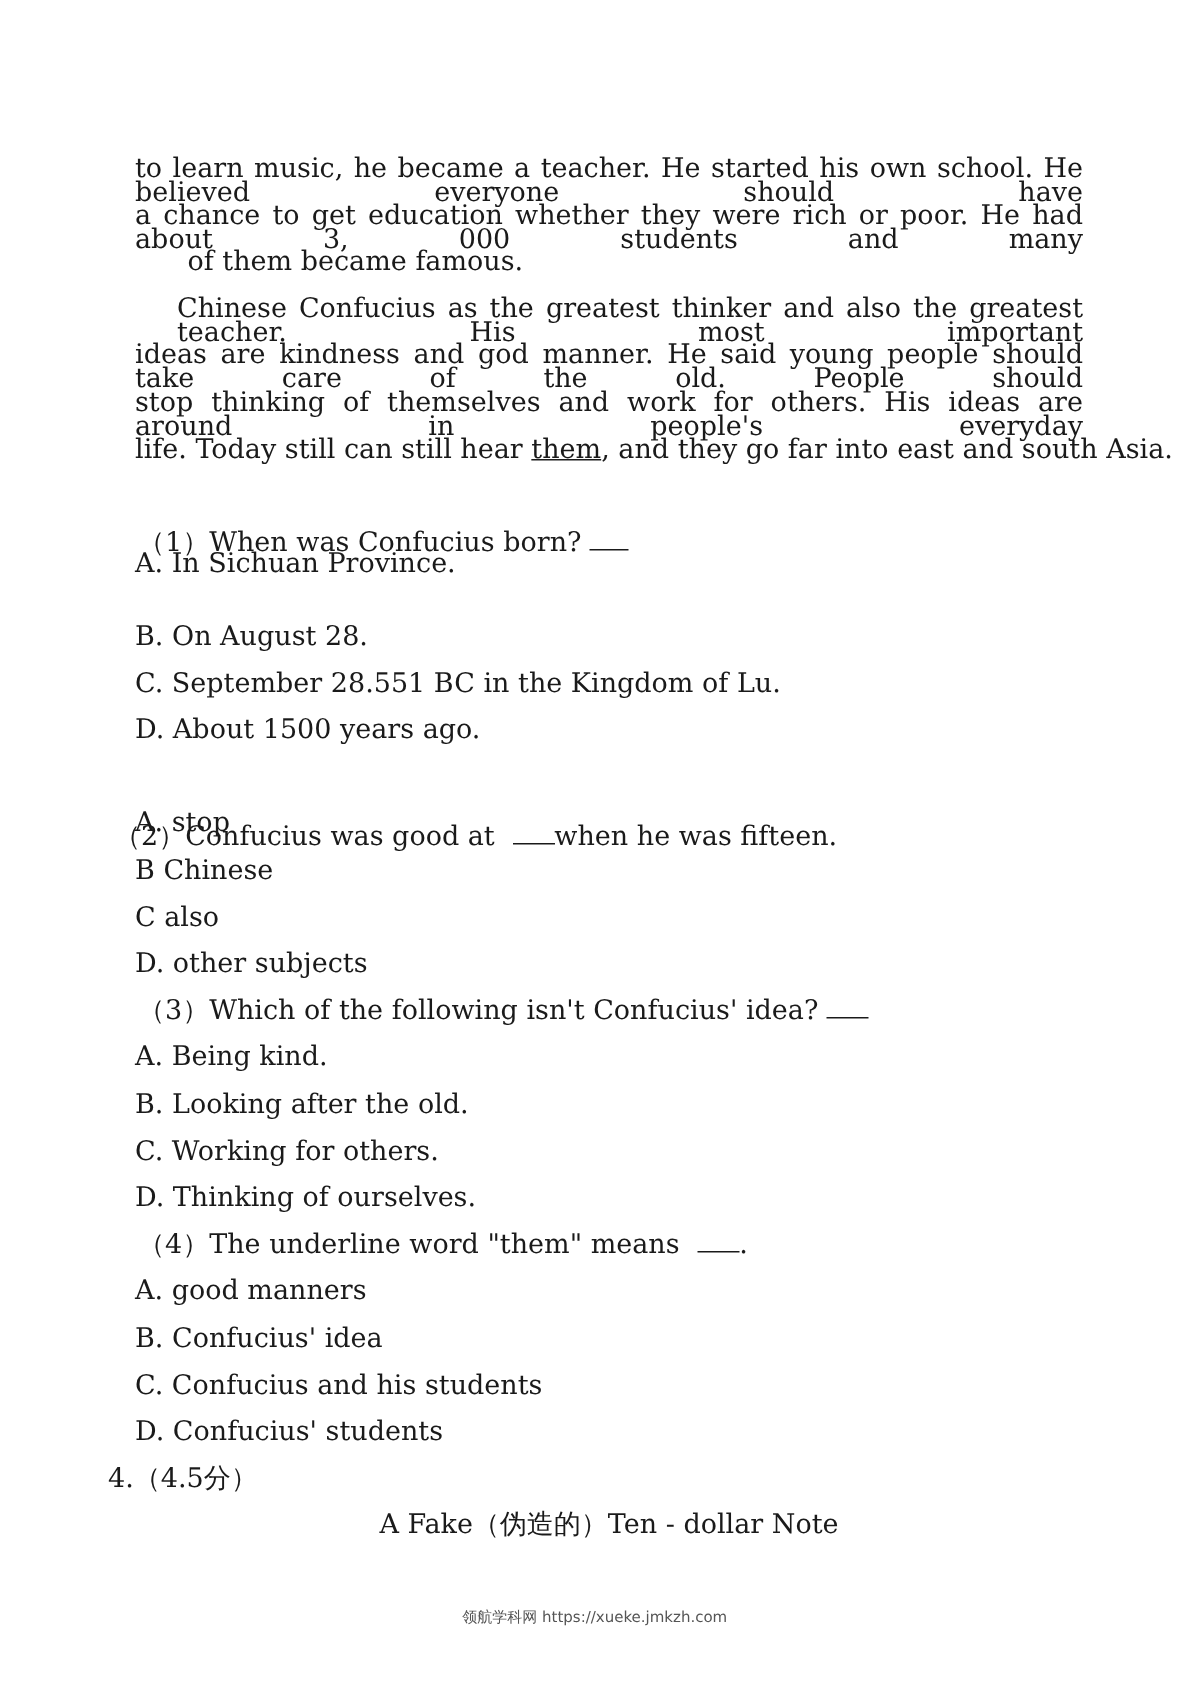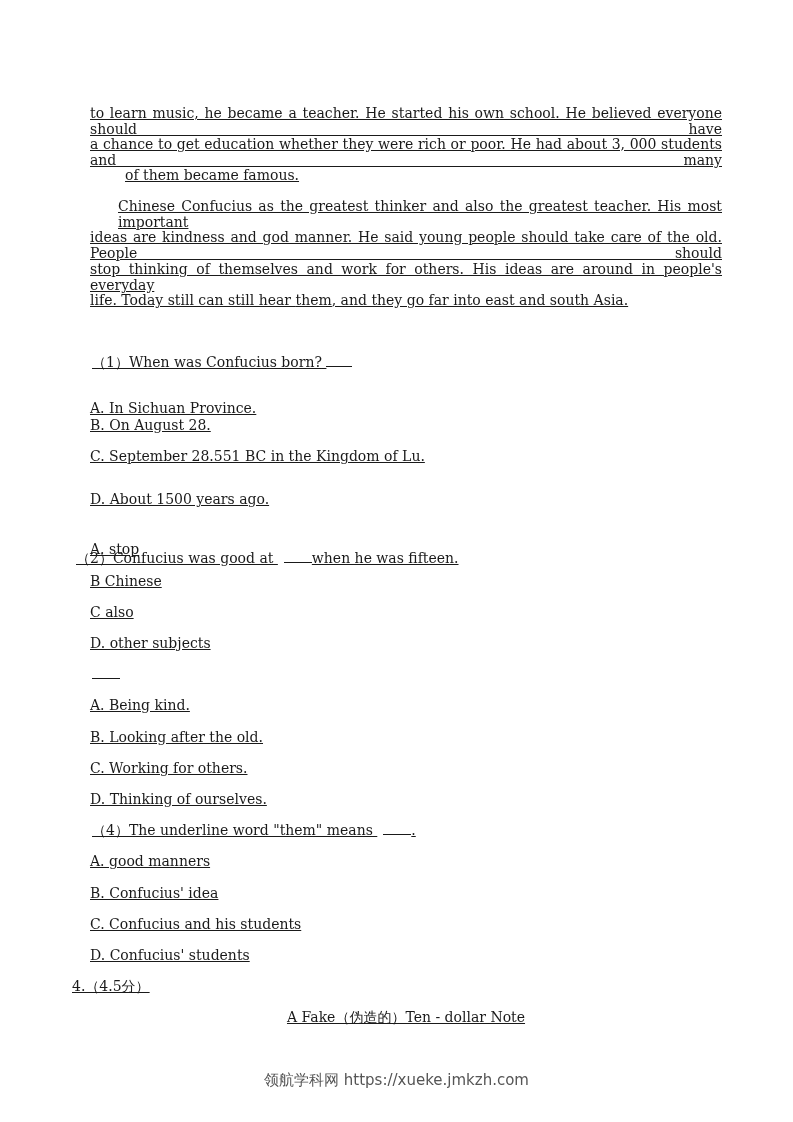--- a/index.html
+++ b/index.html
@@ -1,23 +1,23 @@
 <!DOCTYPE html>
 <html><head>
 <meta charset="utf-8">
 <style>
   html, body { margin: 0; padding: 0; background: #ffffff; }
   body { width: 793px; height: 1122px; position: relative; overflow: hidden;
          font-family: "DejaVu Serif", "Liberation Serif", serif; color: #1a1a1a; }
-  .line { position: absolute; font-size: 14px; white-space: nowrap; line-height: 16px; text-decoration: underline; }
+  .line { position: absolute; font-size: 18px; white-space: nowrap; line-height: 16px; }
   .justify { width: 632px; text-align: justify; text-align-last: justify; white-space: normal; }
   .blank { display: inline-block; border-bottom: 1px solid #1a1a1a; height: 12px; vertical-align: baseline; }
   .ul { text-decoration: underline; }
   .footer { position: absolute; top: 1071px; left: 0; width: 793px; text-align: center;
-            font-family: "DejaVu Sans", "Liberation Sans", sans-serif; font-size: 15px; color: #555555; }
+            font-family: "DejaVu Sans", "Liberation Sans", sans-serif; font-size: 10px; color: #555555; }
 </style>
 </head>
 <body>
 
 <div>
 
   <div>
     <div class="line justify" style="top:105px;left:90px;">to learn music, he became a teacher. He started his own school. He believed everyone should have</div>
     <div class="line justify" style="top:136px;left:90px;">a chance to get education whether they were rich or poor. He had about 3, 000 students and many</div>
     <div class="line" style="top:167px;left:90px;margin-left:35px;">of them became famous.</div>
@@ -27,39 +27,40 @@
     <div class="line" style="top:292px;left:90px;">
       <span>life. Today still can still hear </span><span class="ul">them</span><span>, and they go far into east and south Asia.</span>
     </div>
   </div>
 
   <div>
     <div class="line" style="top:354px;left:92px;">
       <span>（1）When was Confucius born?</span>
       <span class="blank" style="width:26px;"></span>
     </div>
-    <div class="line" style="top:400px;left:90px;">A. In Sichuan Province.</div>
+    <div class="line" style="top:368px;left:90px;">A. In Sichuan Province.</div>
     <div class="line" style="top:417px;left:90px;">B. On August 28.</div>
     <div class="line" style="top:448px;left:90px;">C. September 28.551 BC in the Kingdom of Lu.</div>
-    <div class="line" style="top:479px;left:90px;margin-top:12px;">D. About 1500 years ago.</div>
+    <div class="line" style="top:479px;left:90px;">D. About 1500 years ago.</div>
   </div>
 
   <div>
     <div class="line" style="top:510px;left:76px;margin-top:40px;">
       <span>（2）Confucius was good at </span>
       <span class="blank" style="width:28px;margin-left:6px;"></span><span>when he was fifteen.</span>
     </div>
     <div class="line" style="top:541px;left:90px;">A. stop</div>
     <div class="line" style="top:573px;left:90px;">B Chinese</div>
     <div class="line" style="top:604px;left:90px;">C also</div>
     <div class="line" style="top:635px;left:90px;">D. other subjects</div>
   </div>
 
   <div>
     <div class="line" style="top:666px;left:92px;">
+      <span>（3）Which of the following isn't Confucius' idea?</span>
       <span class="blank" style="width:28px;"></span>
     </div>
     <div class="line" style="top:697px;left:90px;">A. Being kind.</div>
     <div class="line" style="top:729px;left:90px;">B. Looking after the old.</div>
     <div class="line" style="top:760px;left:90px;">C. Working for others.</div>
     <div class="line" style="top:791px;left:90px;">D. Thinking of ourselves.</div>
   </div>
 
   <div>
     <div class="line" style="top:822px;left:92px;">

